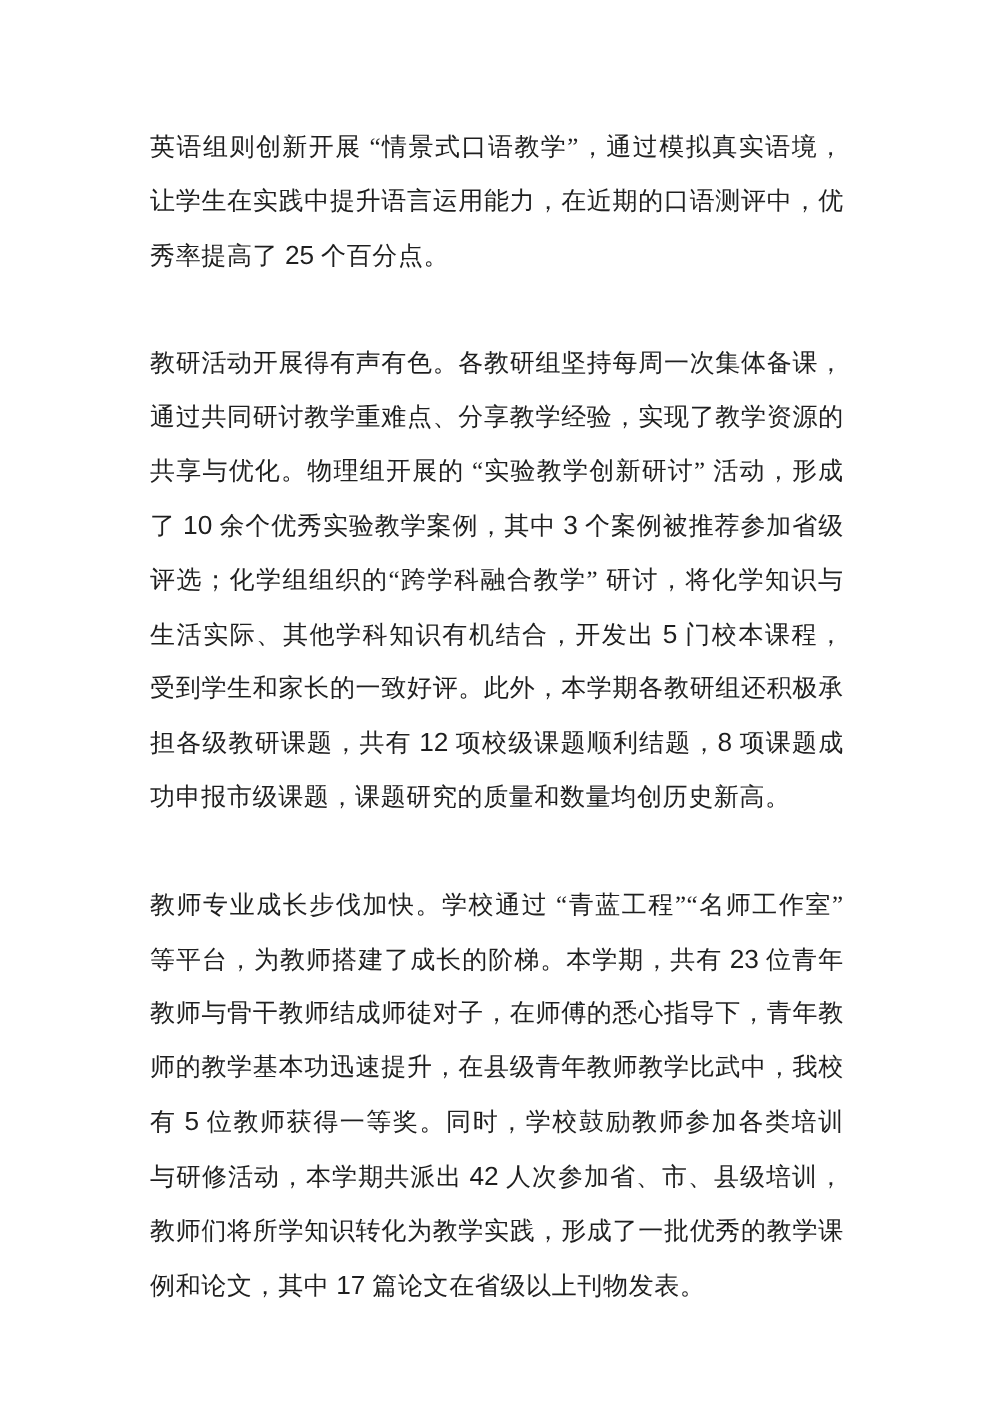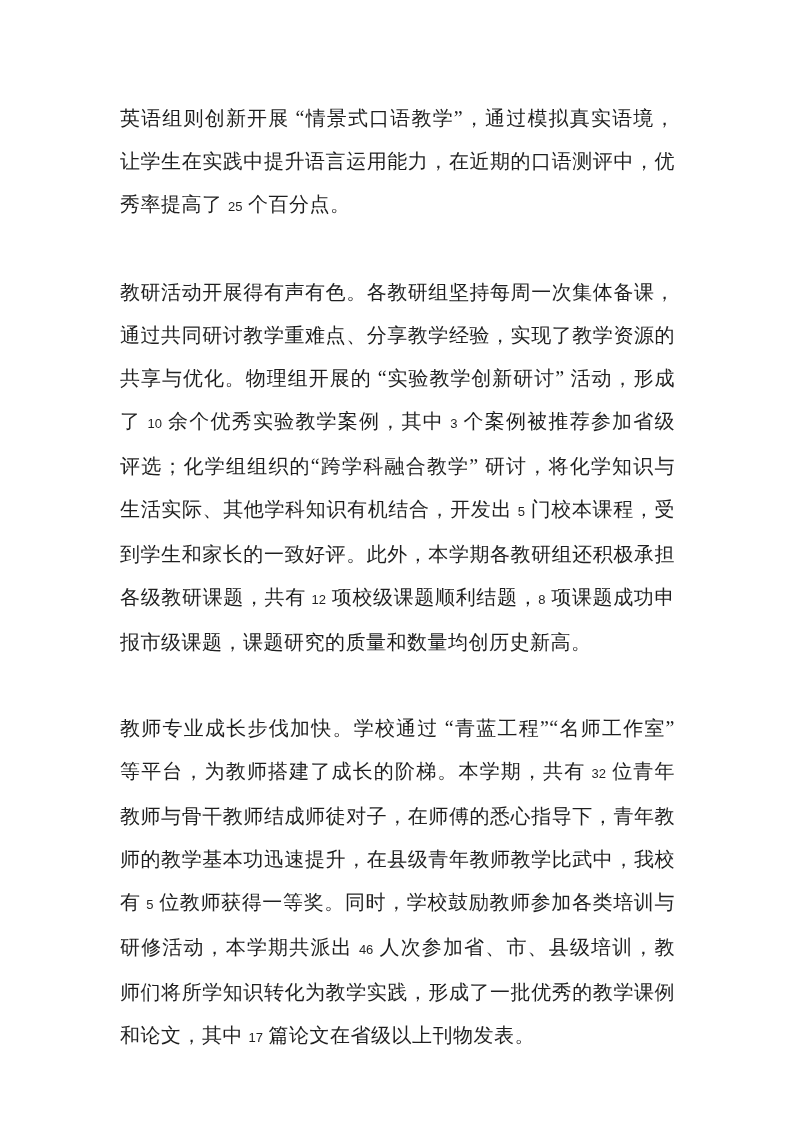--- a/index.html
+++ b/index.html
@@ -29,24 +29,24 @@
     text-justify: inter-ideograph;
     letter-spacing: 0.5px;
     word-break: normal;
   }
   .para:last-child {
     margin-bottom: 0;
   }
   
   .latin {
     font-family: "Liberation Sans", "DejaVu Sans", sans-serif;
-    font-size: 13px;
+    font-size: 21px;
     letter-spacing: 0;
   }
 </style>
 </head>
 <body>
 
 <div class="doc-page">
   <p class="para">英语组则创新开展 “情景式口语教学”，通过模拟真实语境，让学生在实践中提升语言运用能力，在近期的口语测评中，优秀率提高了 <span class="latin">25</span> 个百分点。</p>
   <p class="para">教研活动开展得有声有色。各教研组坚持每周一次集体备课，通过共同研讨教学重难点、分享教学经验，实现了教学资源的共享与优化。物理组开展的 “实验教学创新研讨” 活动，形成了 <span class="latin">10</span> 余个优秀实验教学案例，其中 <span class="latin">3</span> 个案例被推荐参加省级评选；化学组组织的“跨学科融合教学” 研讨，将化学知识与生活实际、其他学科知识有机结合，开发出 <span class="latin">5</span> 门校本课程，受到学生和家长的一致好评。此外，本学期各教研组还积极承担各级教研课题，共有 <span class="latin">12</span> 项校级课题顺利结题，<span class="latin">8</span> 项课题成功申报市级课题，课题研究的质量和数量均创历史新高。</p>
-  <p class="para">教师专业成长步伐加快。学校通过 “青蓝工程”“名师工作室” 等平台，为教师搭建了成长的阶梯。本学期，共有 <span class="latin">32</span> 位青年教师与骨干教师结成师徒对子，在师傅的悉心指导下，青年教师的教学基本功迅速提升，在县级青年教师教学比武中，我校有 <span class="latin">5</span> 位教师获得一等奖。同时，学校鼓励教师参加各类培训与研修活动，本学期共派出 <span class="latin">46</span> 人次参加省、市、县级培训，教师们将所学知识转化为教学实践，形成了一批优秀的教学课例和论文，其中 <span class="latin">17</span> 篇论文在省级以上刊物发表。</p>
+  <p class="para">教师专业成长步伐加快。学校通过 “青蓝工程”“名师工作室” 等平台，为教师搭建了成长的阶梯。本学期，共有 <span class="latin">23</span> 位青年教师与骨干教师结成师徒对子，在师傅的悉心指导下，青年教师的教学基本功迅速提升，在县级青年教师教学比武中，我校有 <span class="latin">5</span> 位教师获得一等奖。同时，学校鼓励教师参加各类培训与研修活动，本学期共派出 <span class="latin">42</span> 人次参加省、市、县级培训，教师们将所学知识转化为教学实践，形成了一批优秀的教学课例和论文，其中 <span class="latin">17</span> 篇论文在省级以上刊物发表。</p>
 </div>
 
 </body></html>

